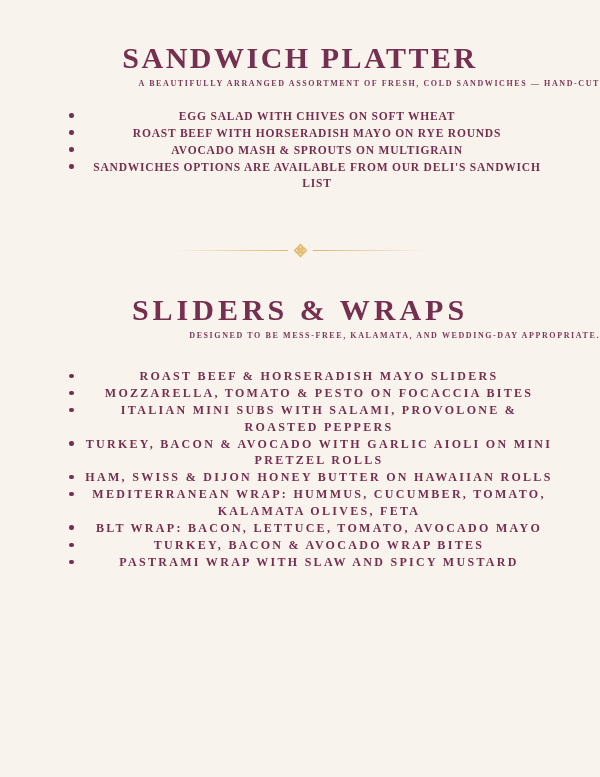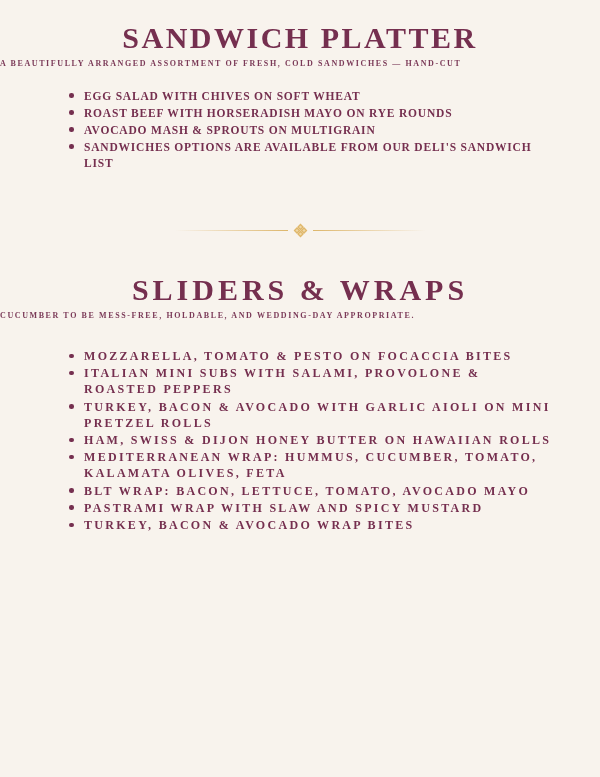--- a/index.html
+++ b/index.html
@@ -7,45 +7,45 @@
     --maroon:#752f4f;
     --gold:#dcb365;
   }
   html,body{margin:0;padding:0;}
   body{
     width:600px;height:777px;overflow:hidden;
     background:var(--bg);
     font-family:"Liberation Serif","DejaVu Serif",serif;
     color:var(--maroon);
   }
-  .page{padding-top:21px;}
+  .page{padding-top:41px;}
 
   .title{
     margin:0;
     font-size:30px;
     font-weight:bold;
     line-height:34px;
     letter-spacing:2.5px;
     text-align:center;
     color:var(--maroon);
   }
   .subtitle{
     margin-top:3px;
     font-size:8px;
     font-weight:bold;
     letter-spacing:1.6px;
     line-height:11.5px;
-    text-align:left;
+    text-align:right;
     color:#7b3a58;
   }
 
   ul.items{
     list-style:none;
     padding:0;
-    text-align:left;
+    text-align:center;
     font-weight:bold;
   }
   ul.items li{
     position:relative;
     margin:0 0 1px 0;
   }
   ul.items li::before{
     content:"";
     position:absolute;
     left:-15px;
@@ -123,27 +123,28 @@
         <polygon points="7.5,9.4 9.1,11 7.5,12.6 5.9,11"></polygon>
         <polygon points="4,5.9 5.6,7.5 4,9.1 2.4,7.5"></polygon>
       </g>
     </svg>
     <span class="div-line right"></span>
   </div>
 
   <section class="menu-section section-2">
     <h1 class="title">SLIDERS &amp; WRAPS</h1>
     <div class="subtitle">
-        <div>CUCUMBER TO BE MESS-FREE, HOLDABLE, AND WEDDING-DAY APPROPRIATE.</div>
+        <div>DESIGNED TO BE MESS-FREE, KALAMATA, AND WEDDING-DAY APPROPRIATE.</div>
       </div>
     <ul class="items list-2">
+        <li>ROAST BEEF &amp; HORSERADISH MAYO SLIDERS</li>
         <li>MOZZARELLA, TOMATO &amp; PESTO ON FOCACCIA BITES</li>
         <li>ITALIAN MINI SUBS WITH SALAMI, PROVOLONE &amp; ROASTED PEPPERS</li>
         <li>TURKEY, BACON &amp; AVOCADO WITH GARLIC AIOLI ON MINI PRETZEL ROLLS</li>
         <li>HAM, SWISS &amp; DIJON HONEY BUTTER ON HAWAIIAN ROLLS</li>
         <li>MEDITERRANEAN WRAP: HUMMUS, CUCUMBER, TOMATO, KALAMATA OLIVES, FETA</li>
         <li>BLT WRAP: BACON, LETTUCE, TOMATO, AVOCADO MAYO</li>
+        <li>TURKEY, BACON &amp; AVOCADO WRAP BITES</li>
         <li>PASTRAMI WRAP WITH SLAW AND SPICY MUSTARD</li>
-        <li>TURKEY, BACON &amp; AVOCADO WRAP BITES</li>
       </ul>
   </section>
 
 </div>
 
 </body></html>

